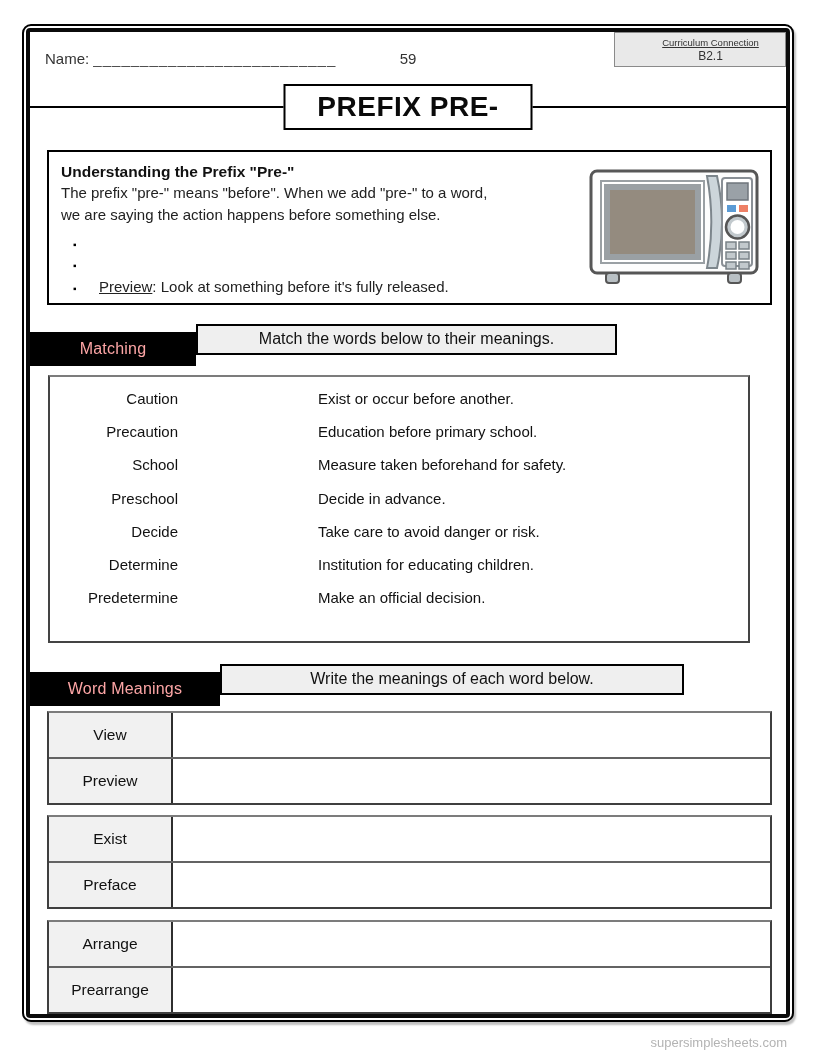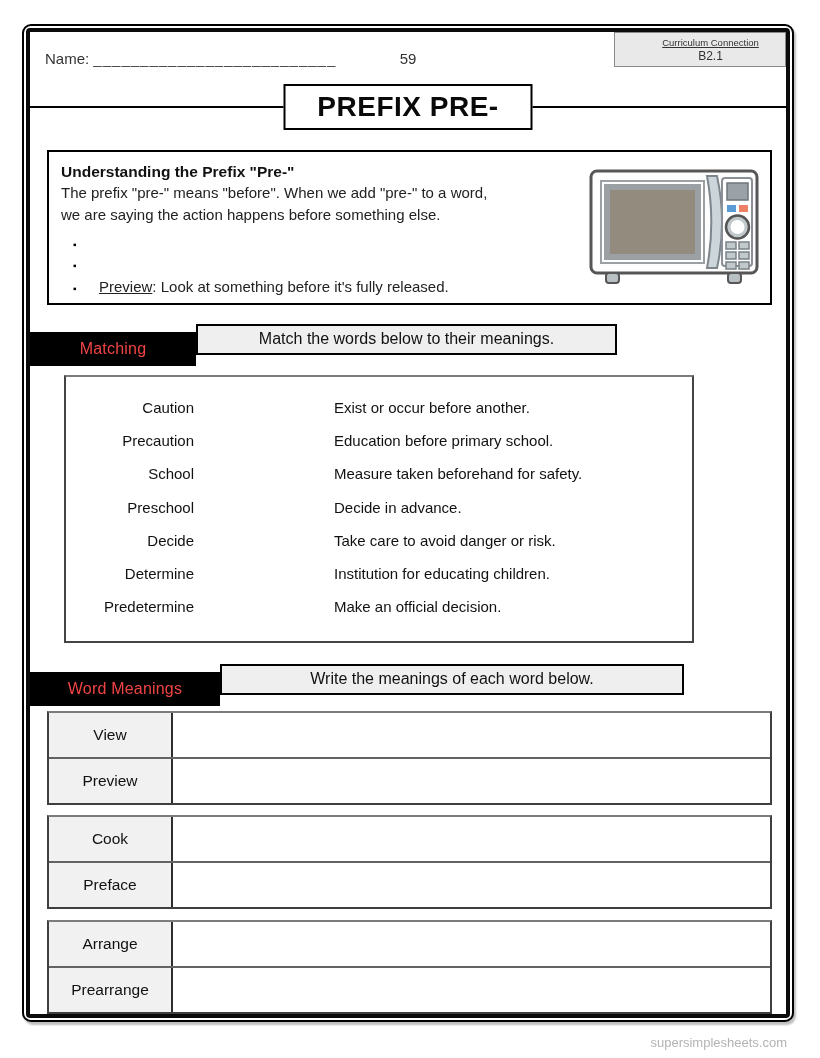--- a/index.html
+++ b/index.html
@@ -43,31 +43,31 @@
   .info-heading{font-size:15.5px;font-weight:bold;color:#111;line-height:21px;}
   .info-line{font-size:15px;color:#222;line-height:21.5px;max-width:530px;}
   .bullets{margin-top:9px;}
   .bullet-row{display:flex;align-items:baseline;font-size:15px;color:#222;line-height:21px;padding-left:12px;}
   .bullet-glyph{font-size:10px;color:#000;width:26px;flex:0 0 26px;}
   .bullet-word{text-decoration:underline;}
   .microwave{position:absolute;right:10px;top:16px;}
   
   .section-header{position:absolute;left:0;display:flex;align-items:center;height:34px;}
   .section-label{
-    background:#000;color:#ef4444;height:34px;display:flex;align-items:center;justify-content:center;
+    background:#000;color:#fca5a5;height:34px;display:flex;align-items:center;justify-content:center;
     font-size:16px;letter-spacing:.2px;margin-top:20px;
   }
   .section-instruction{
     background:#efefef;border:2px solid #000;box-sizing:border-box;height:31px;
     display:flex;align-items:center;justify-content:center;font-size:16px;color:#111;
   }
   
   .match-box{
-    position:absolute;left:34px;top:343px;width:630px;height:268px;
-    border:2px solid #444;border-top-color:#7c7c7c;box-sizing:border-box;padding-top:14px;
+    position:absolute;left:18px;top:343px;width:702px;height:268px;
+    border:2px solid #444;border-top-color:#7c7c7c;box-sizing:border-box;padding-top:5px;
   }
   .match-row{display:grid;grid-template-columns:128px 1fr;height:33.2px;align-items:center;font-size:15px;color:#111;}
   .match-word{text-align:right;}
   .match-meaning{padding-left:140px;}
   
   .wm-table{
     position:absolute;left:17px;width:725px;background:#fff;
     border:2px solid #3f3f3f;border-top-color:#7c7c7c;box-sizing:border-box;
   }
   .wm-row{display:flex;height:44px;}
@@ -185,21 +185,21 @@
         <div class="wm-blank"></div>
       </div>
       <div class="wm-row">
         <div class="wm-word">Preview</div>
         <div class="wm-blank"></div>
       </div>
     </div>
 
     <div class="wm-table" style="top:783px;">
       <div class="wm-row">
-        <div class="wm-word">Cook</div>
+        <div class="wm-word">Exist</div>
         <div class="wm-blank"></div>
       </div>
       <div class="wm-row">
         <div class="wm-word">Preface</div>
         <div class="wm-blank"></div>
       </div>
     </div>
 
     <div class="wm-table" style="top:888px;">
       <div class="wm-row">

